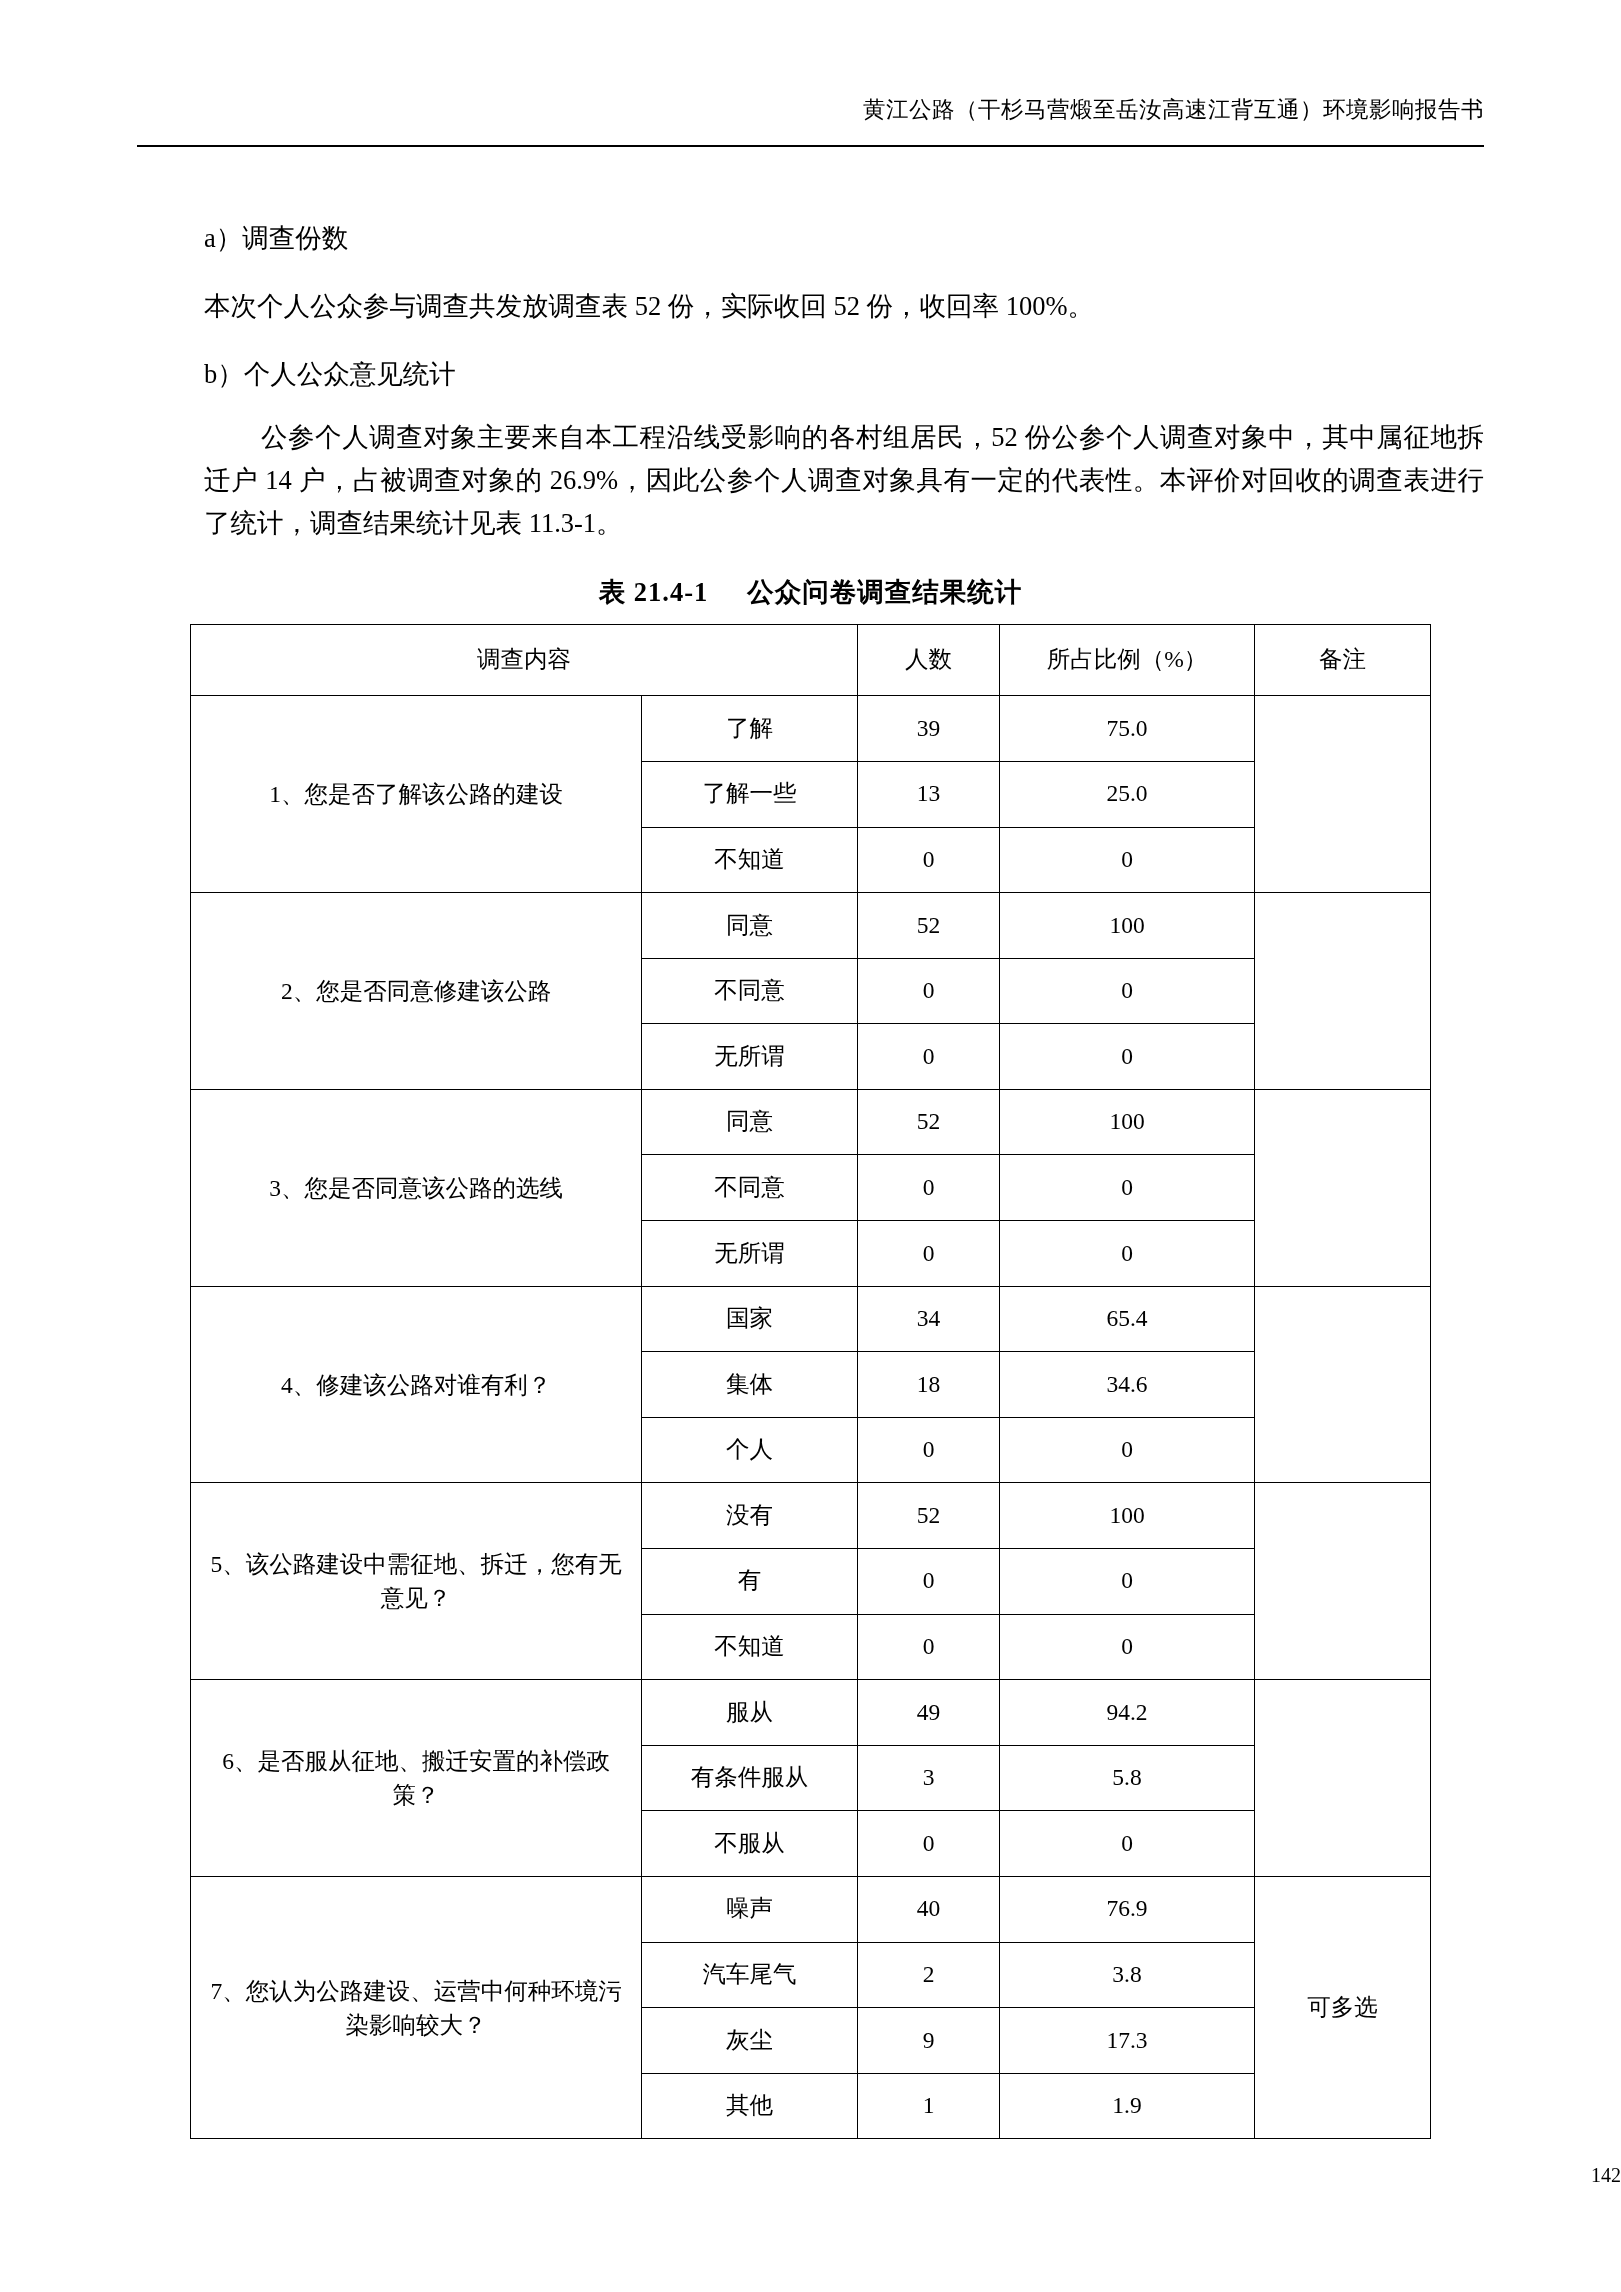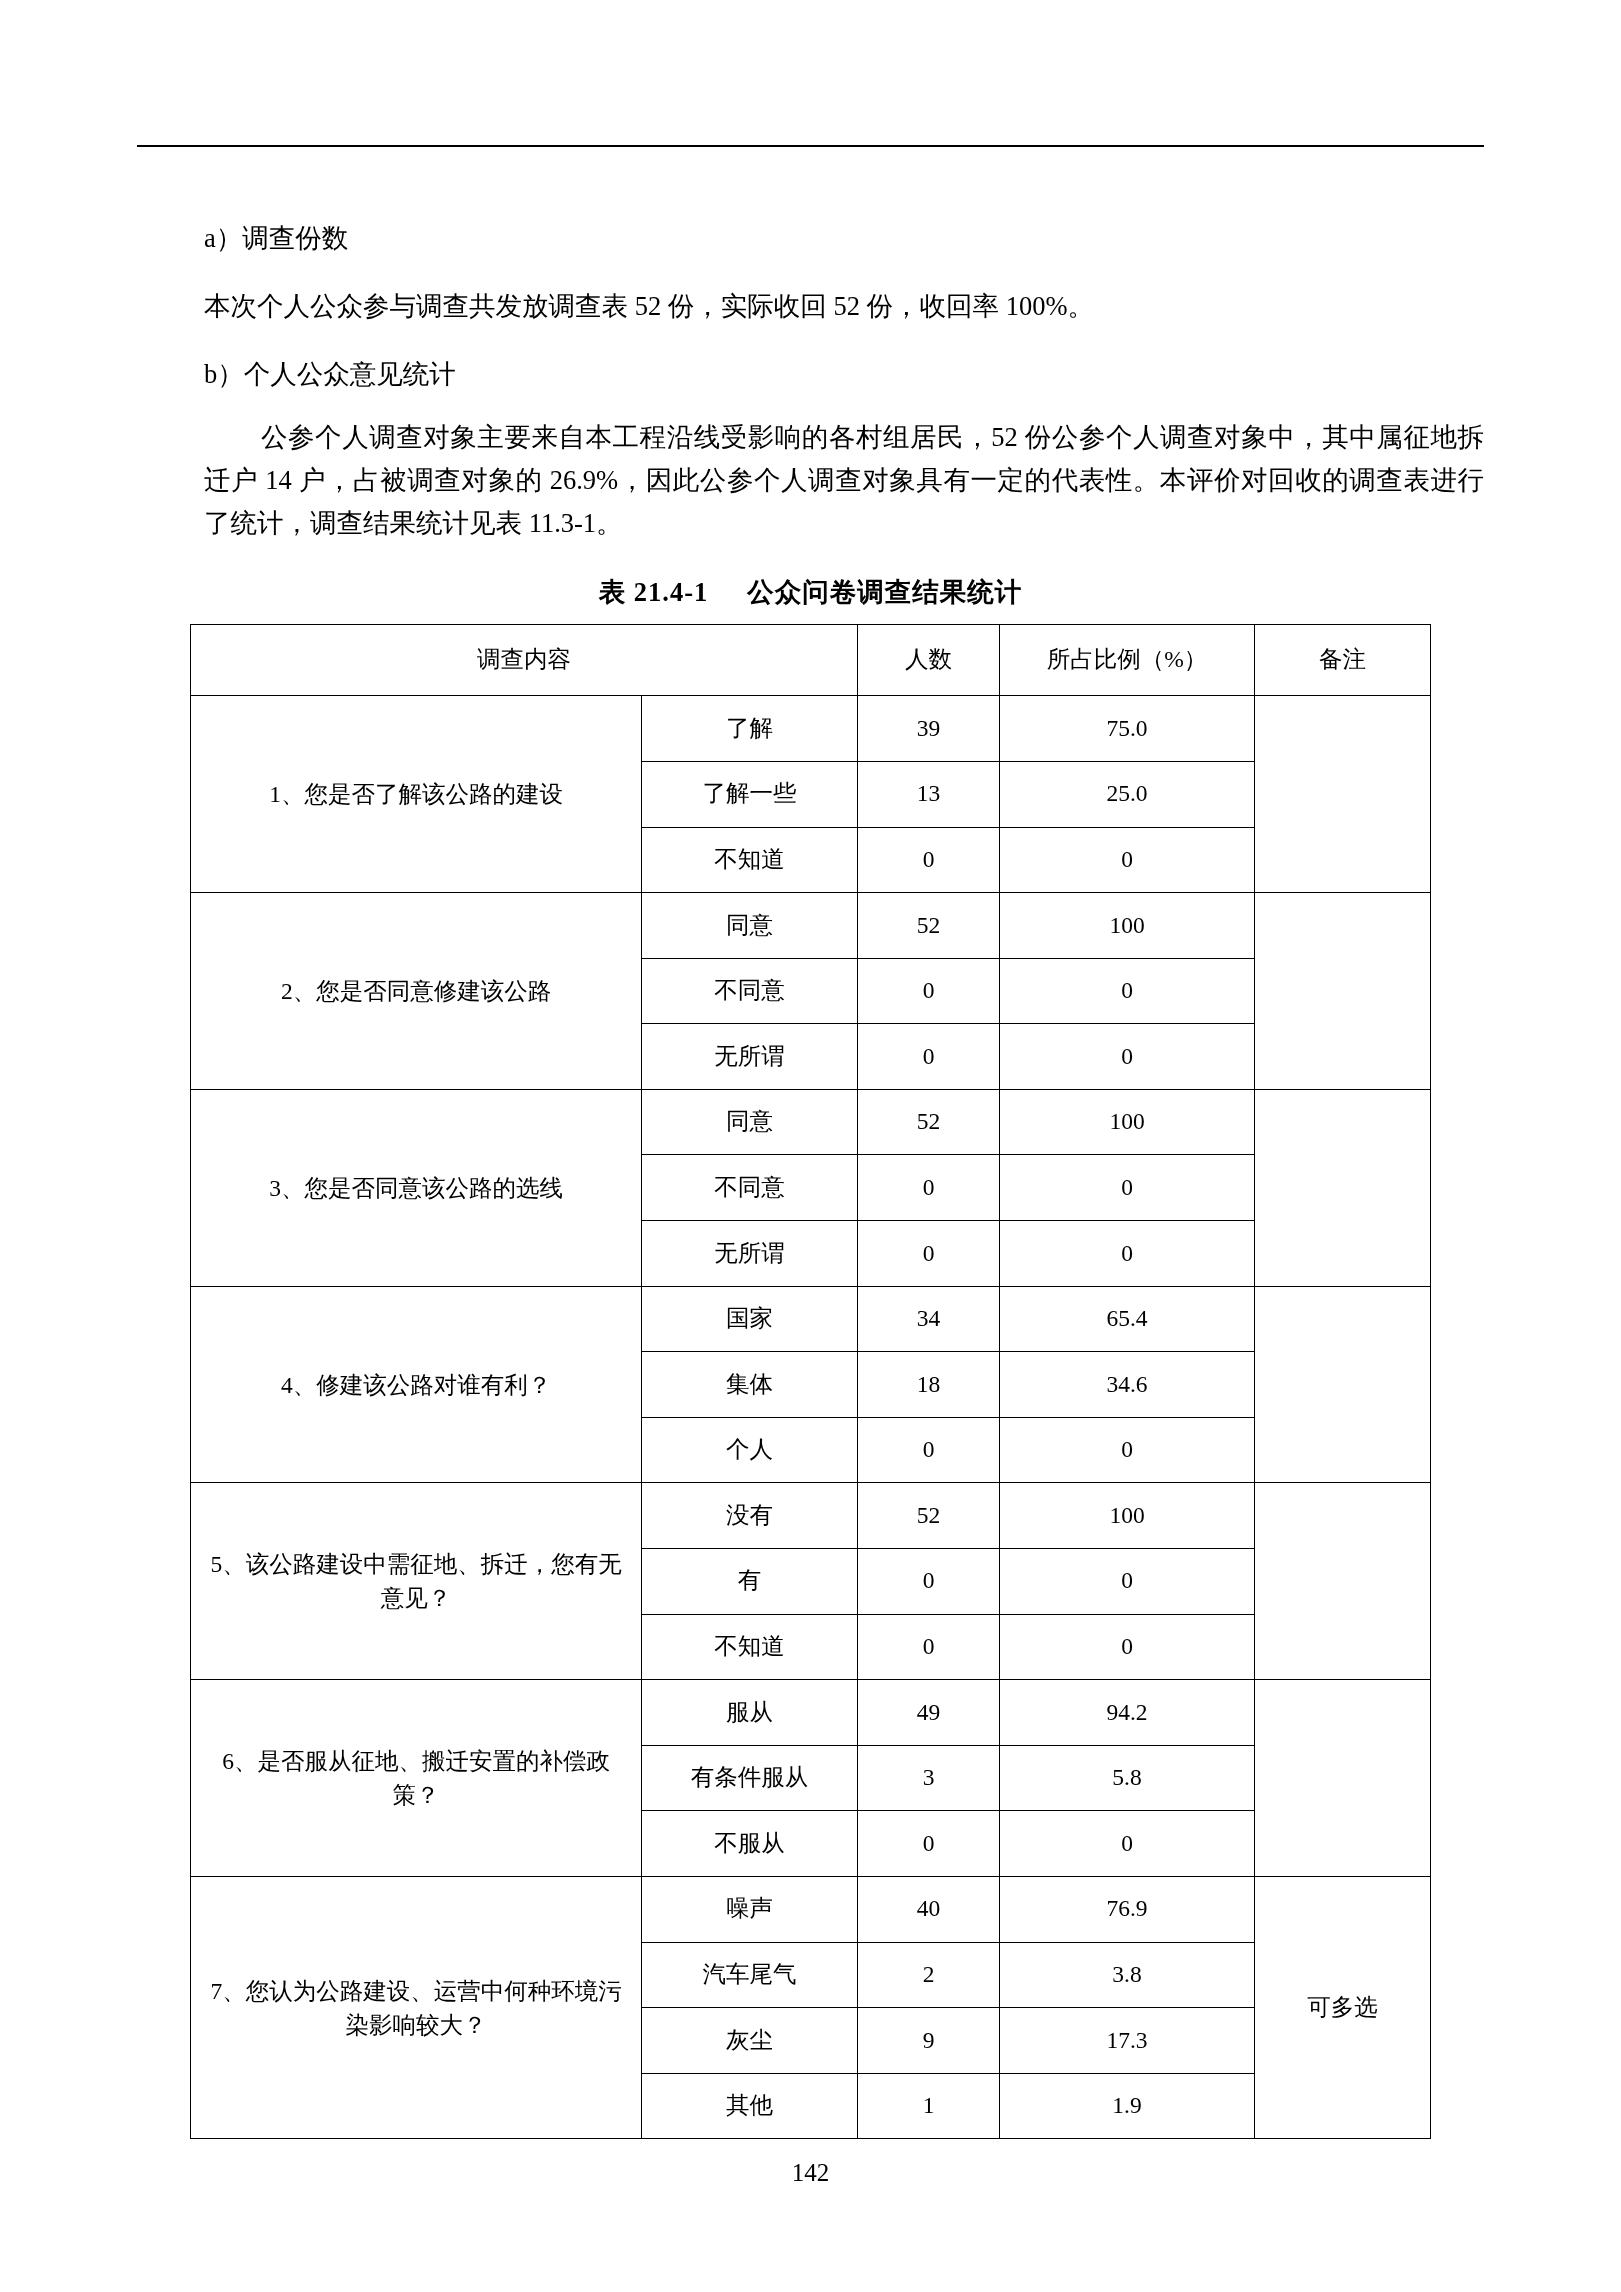--- a/index.html
+++ b/index.html
@@ -111,29 +111,30 @@
   .col-q { width: 451px; }
   .col-opt { width: 216px; }
   .col-num { width: 142px; }
   .col-pct { width: 255px; }
   .col-note { width: 176px; }
   .pagenum {
     position: absolute;
     bottom: 106px;
     left: 0;
     right: 0;
-    text-align: center;
-    font-size: 25px;
+    text-align: right;
+    font-size: 20px;
   }
 </style>
 </head>
 <body>
 
 <div class="page">
 
+  <div class="header">黄江公路（干杉马营煅至岳汝高速江背互通）环境影响报告书</div>
   <div class="header-rule"></div>
 
   <div class="content">
     <p class="para indent1">a）调查份数</p>
     <p class="para indent1">本次个人公众参与调查共发放调查表 52 份，实际收回 52 份，收回率 100%。</p>
     <p class="para indent1">b）个人公众意见统计</p>
     <p class="para indent2">公参个人调查对象主要来自本工程沿线受影响的各村组居民，52 份公参个人调查对象中，其中属征地拆迁户 14 户，占被调查对象的 26.9%，因此公参个人调查对象具有一定的代表性。本评价对回收的调查表进行了统计，调查结果统计见表 11.3-1。</p>
 
     <div class="table-caption">
       <span>表 21.4-1</span><span class="gap"></span><span>公众问卷调查结果统计</span>

